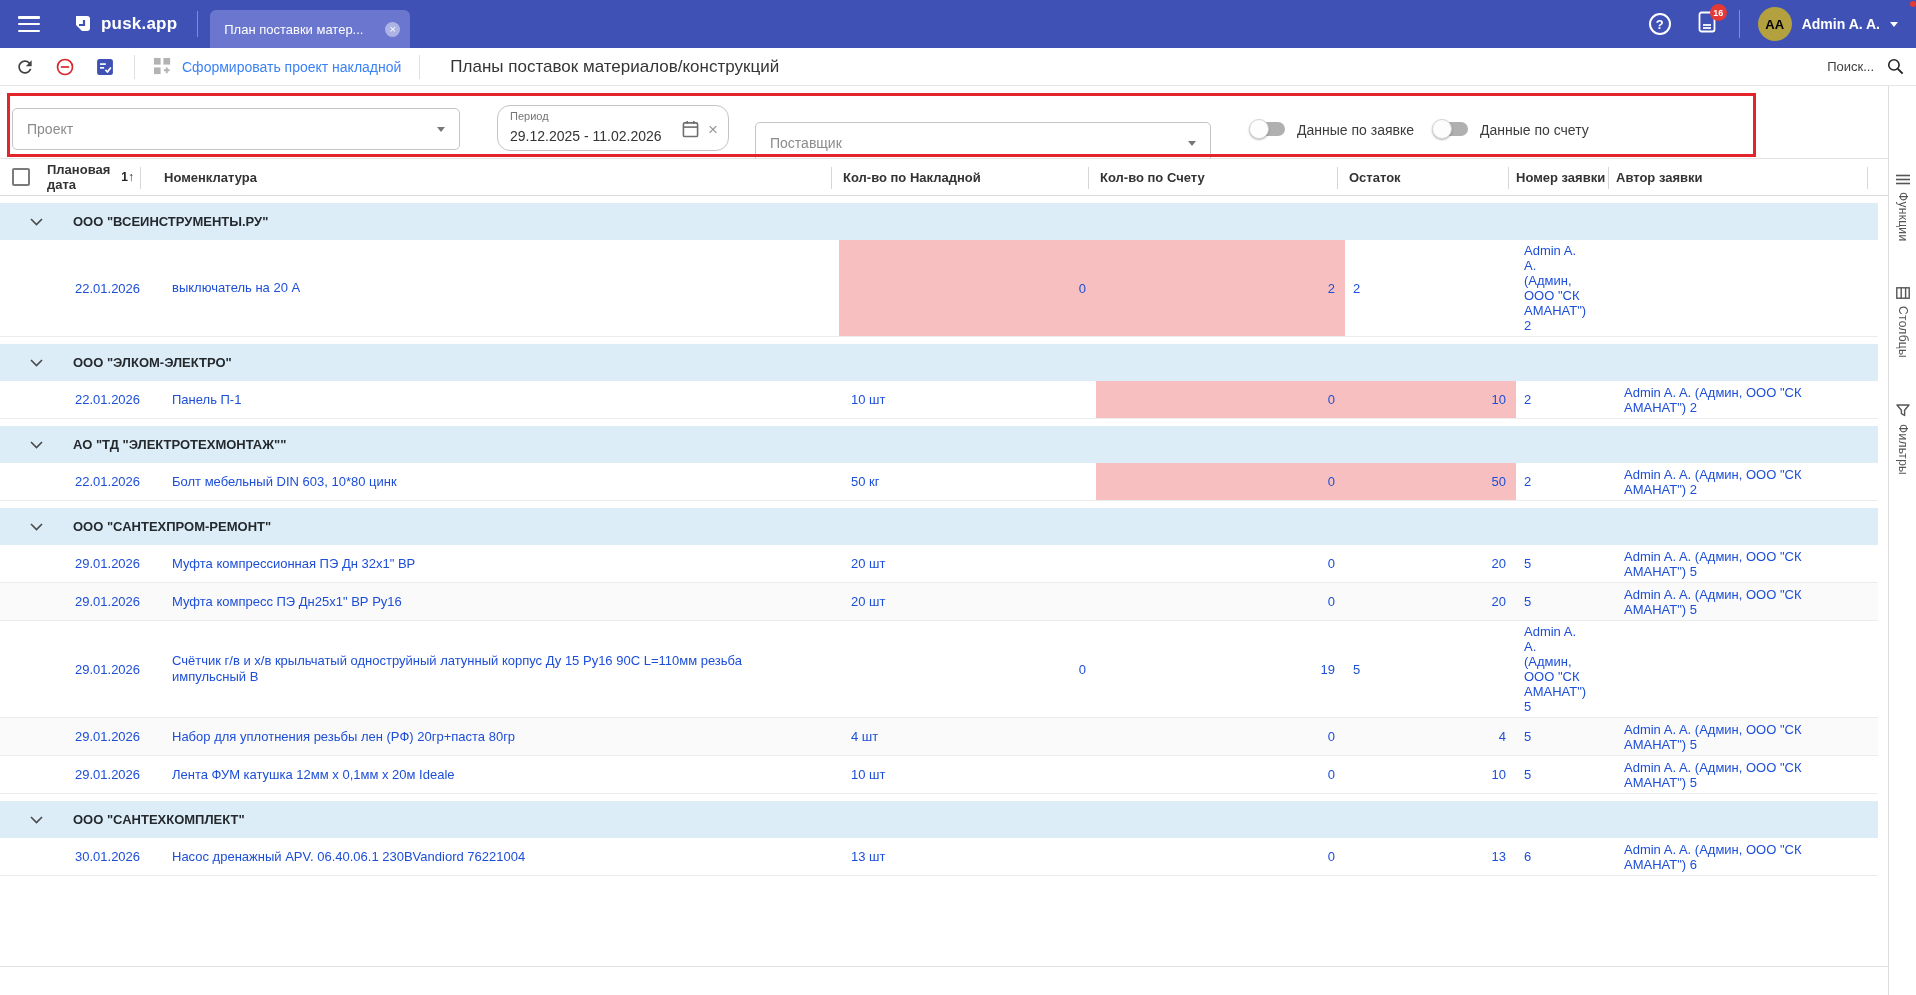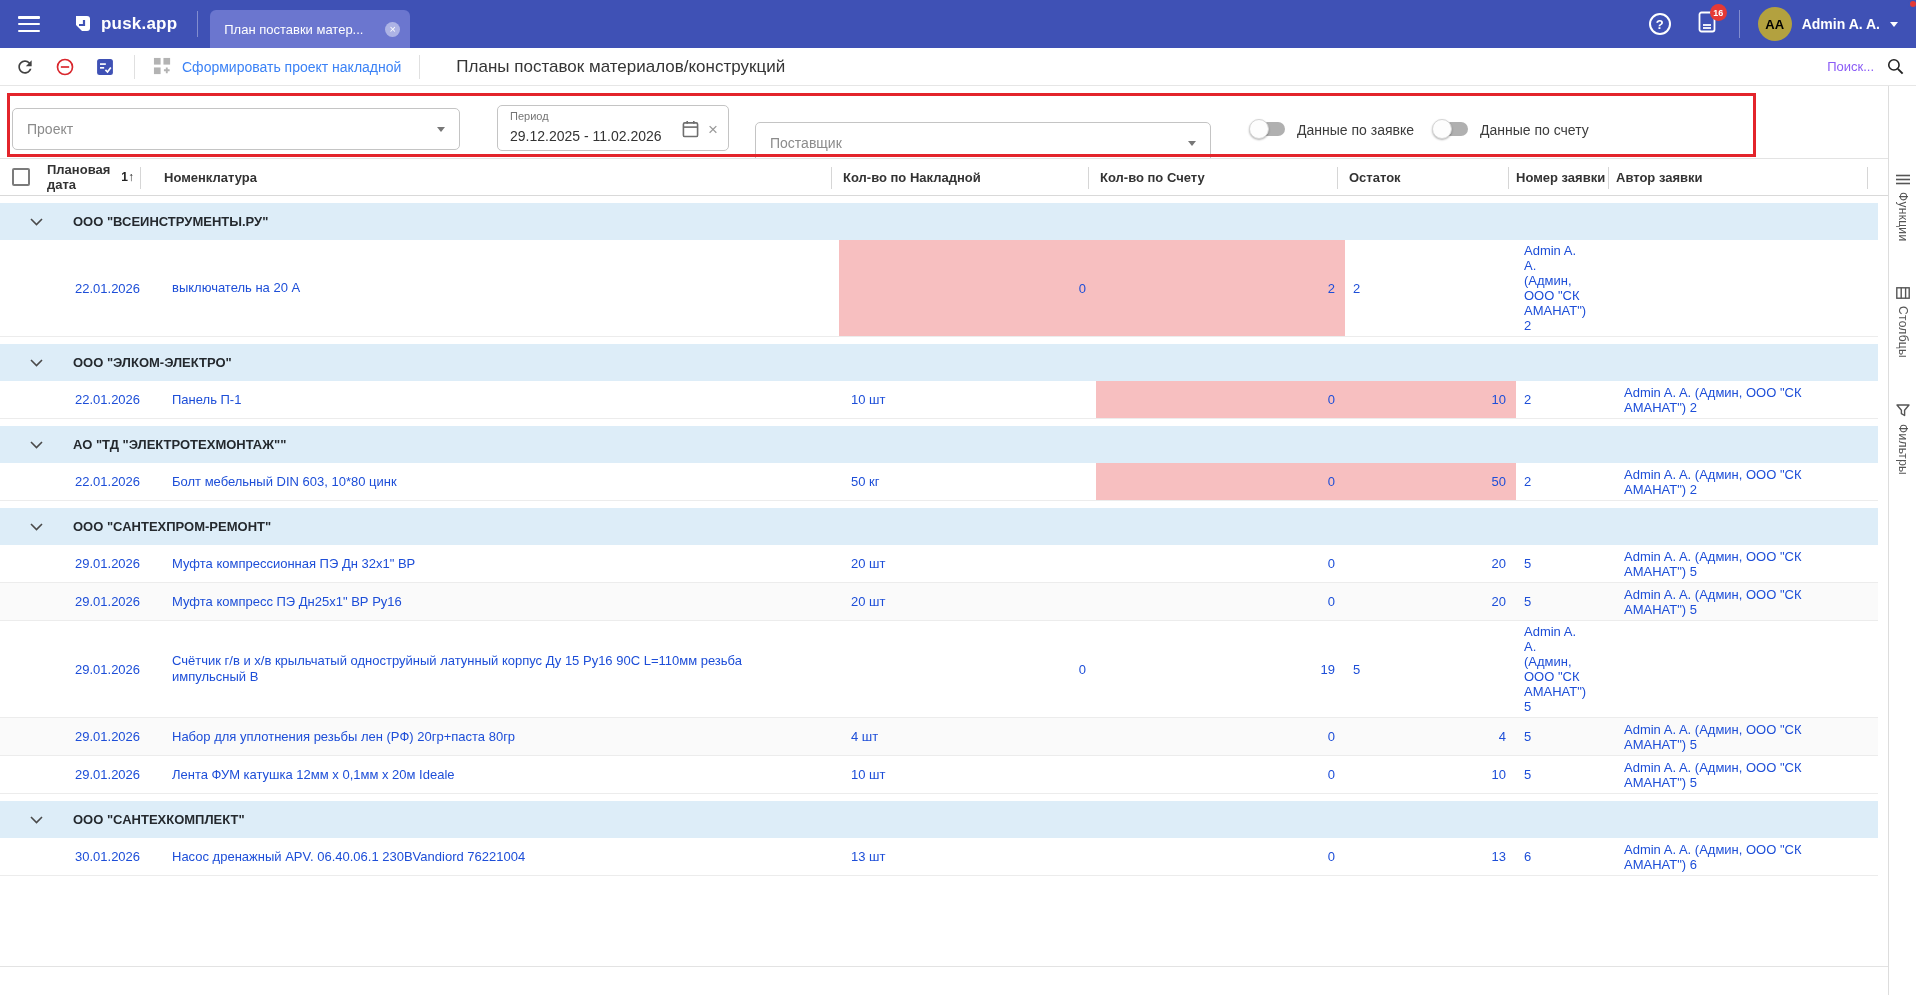--- a/index.html
+++ b/index.html
@@ -35,36 +35,36 @@
     background:#e53935; border:2px solid #3f51b5; }
   .user-name { font-size:14px; font-weight:bold; }
   .caret-w { width:0; height:0; border-left:4px solid transparent; border-right:4px solid transparent; border-top:5px solid #fff; }
 
   
   .toolbar { position:absolute; top:48px; left:0; width:100%; height:38px; background:#fff;
     border-bottom:1px solid #e6e6e6; display:flex; align-items:center; padding:0 10px 0 14px; gap:18px; }
   .tb-icon { width:22px; height:22px; display:flex; align-items:center; justify-content:center; cursor:pointer; }
   .v-div { width:1px; height:24px; background:#e0e0e0; }
   .disabled-action { display:flex; align-items:center; gap:10px; color:#3b82f6; font-size:14px; cursor:default; }
-  .page-title { font-size:17px; color:#353535; margin-left:18px; white-space:nowrap; }
+  .page-title { font-size:17px; color:#353535; margin-left:12px; white-space:nowrap; }
   .search-area { margin-left:auto; display:flex; align-items:center; gap:10px; }
-  .search-ph { font-size:13px; color:#8b5cf6; }
+  .search-ph { font-size:13px; color:#404040; }
 
   
   .filters { position:absolute; top:86px; left:0; width:1888px; height:72px; background:#fff; }
   .annotation { position:absolute; left:7px; top:7px; width:1749px; height:64px;
     border:3px solid #e3242b; z-index:6; pointer-events:none; }
   .select { position:absolute; height:42px; border:1px solid #c4c4c4; border-radius:5px; background:#fff;
     display:flex; align-items:center; padding:0 14px; cursor:pointer; }
   .select-project { left:12px; top:22px; width:448px; }
   .select-supplier { left:755px; top:36px; width:456px; }
   .select-ph { font-size:14px; color:#8b8b8b; flex:1; }
   .caret-g { width:0; height:0; border-left:4px solid transparent; border-right:4px solid transparent; border-top:5px solid #777; }
   .period { position:absolute; left:497px; top:19px; width:232px; height:46px; border:1px solid #c4c4c4;
-    border-radius:5px; background:#fff; cursor:pointer; }
+    border-radius:13px; background:#fff; cursor:pointer; }
   .period-label { position:absolute; top:4px; left:12px; font-size:11px; color:#757575; }
   .period-value { position:absolute; bottom:6px; left:12px; font-size:14px; color:#333; }
   .period-icons { position:absolute; right:10px; top:14px; display:flex; align-items:center; gap:9px; }
   .clear-x { font-size:17px; color:#9a9a9a; line-height:1; cursor:pointer; }
   .toggle { position:absolute; top:33px; width:38px; height:20px; cursor:pointer; }
   .toggle .track { position:absolute; left:2px; top:3px; width:34px; height:14px; border-radius:7px; background:#b0b0b0; }
   .toggle .knob { position:absolute; left:0; top:0; width:20px; height:20px; border-radius:50%; background:#fdfdfd;
     border:1px solid #d5d5d5; box-shadow:0 1px 2px rgba(0,0,0,.3); }
   .toggle-1 { left:1249px; } .toggle-2 { left:1432px; }
   .toggle-label { position:absolute; top:36px; font-size:14px; color:#3c3c3c; }

